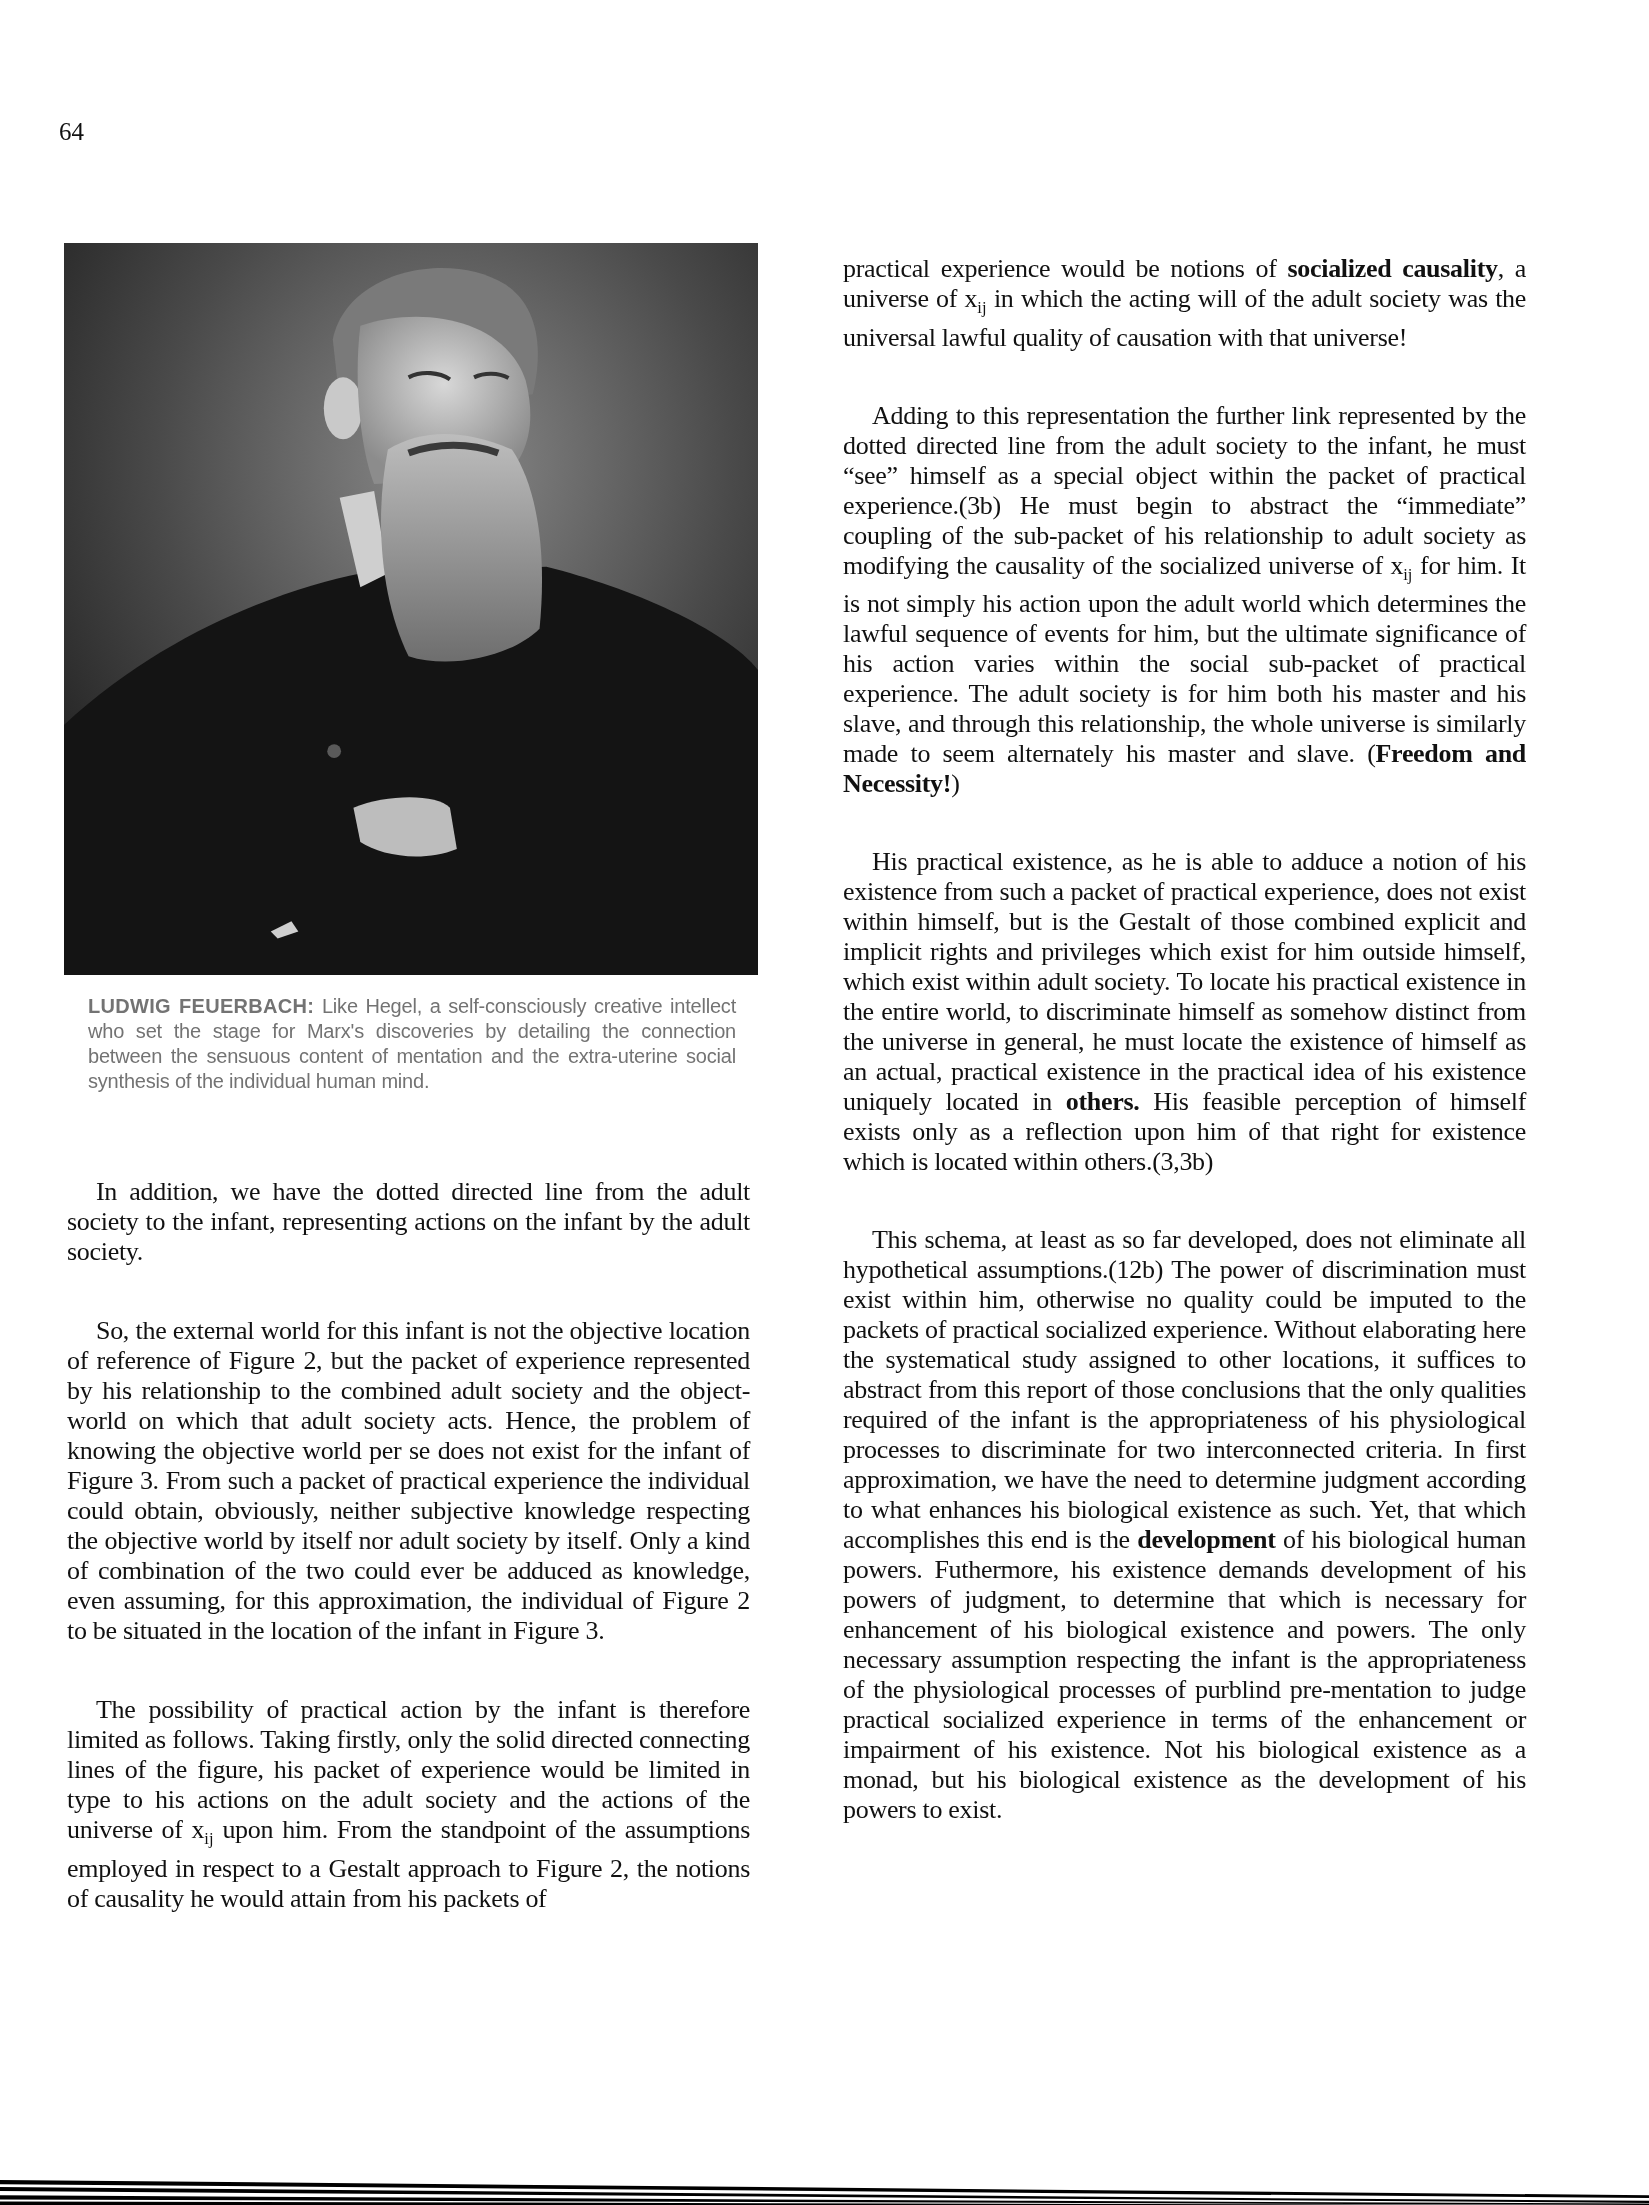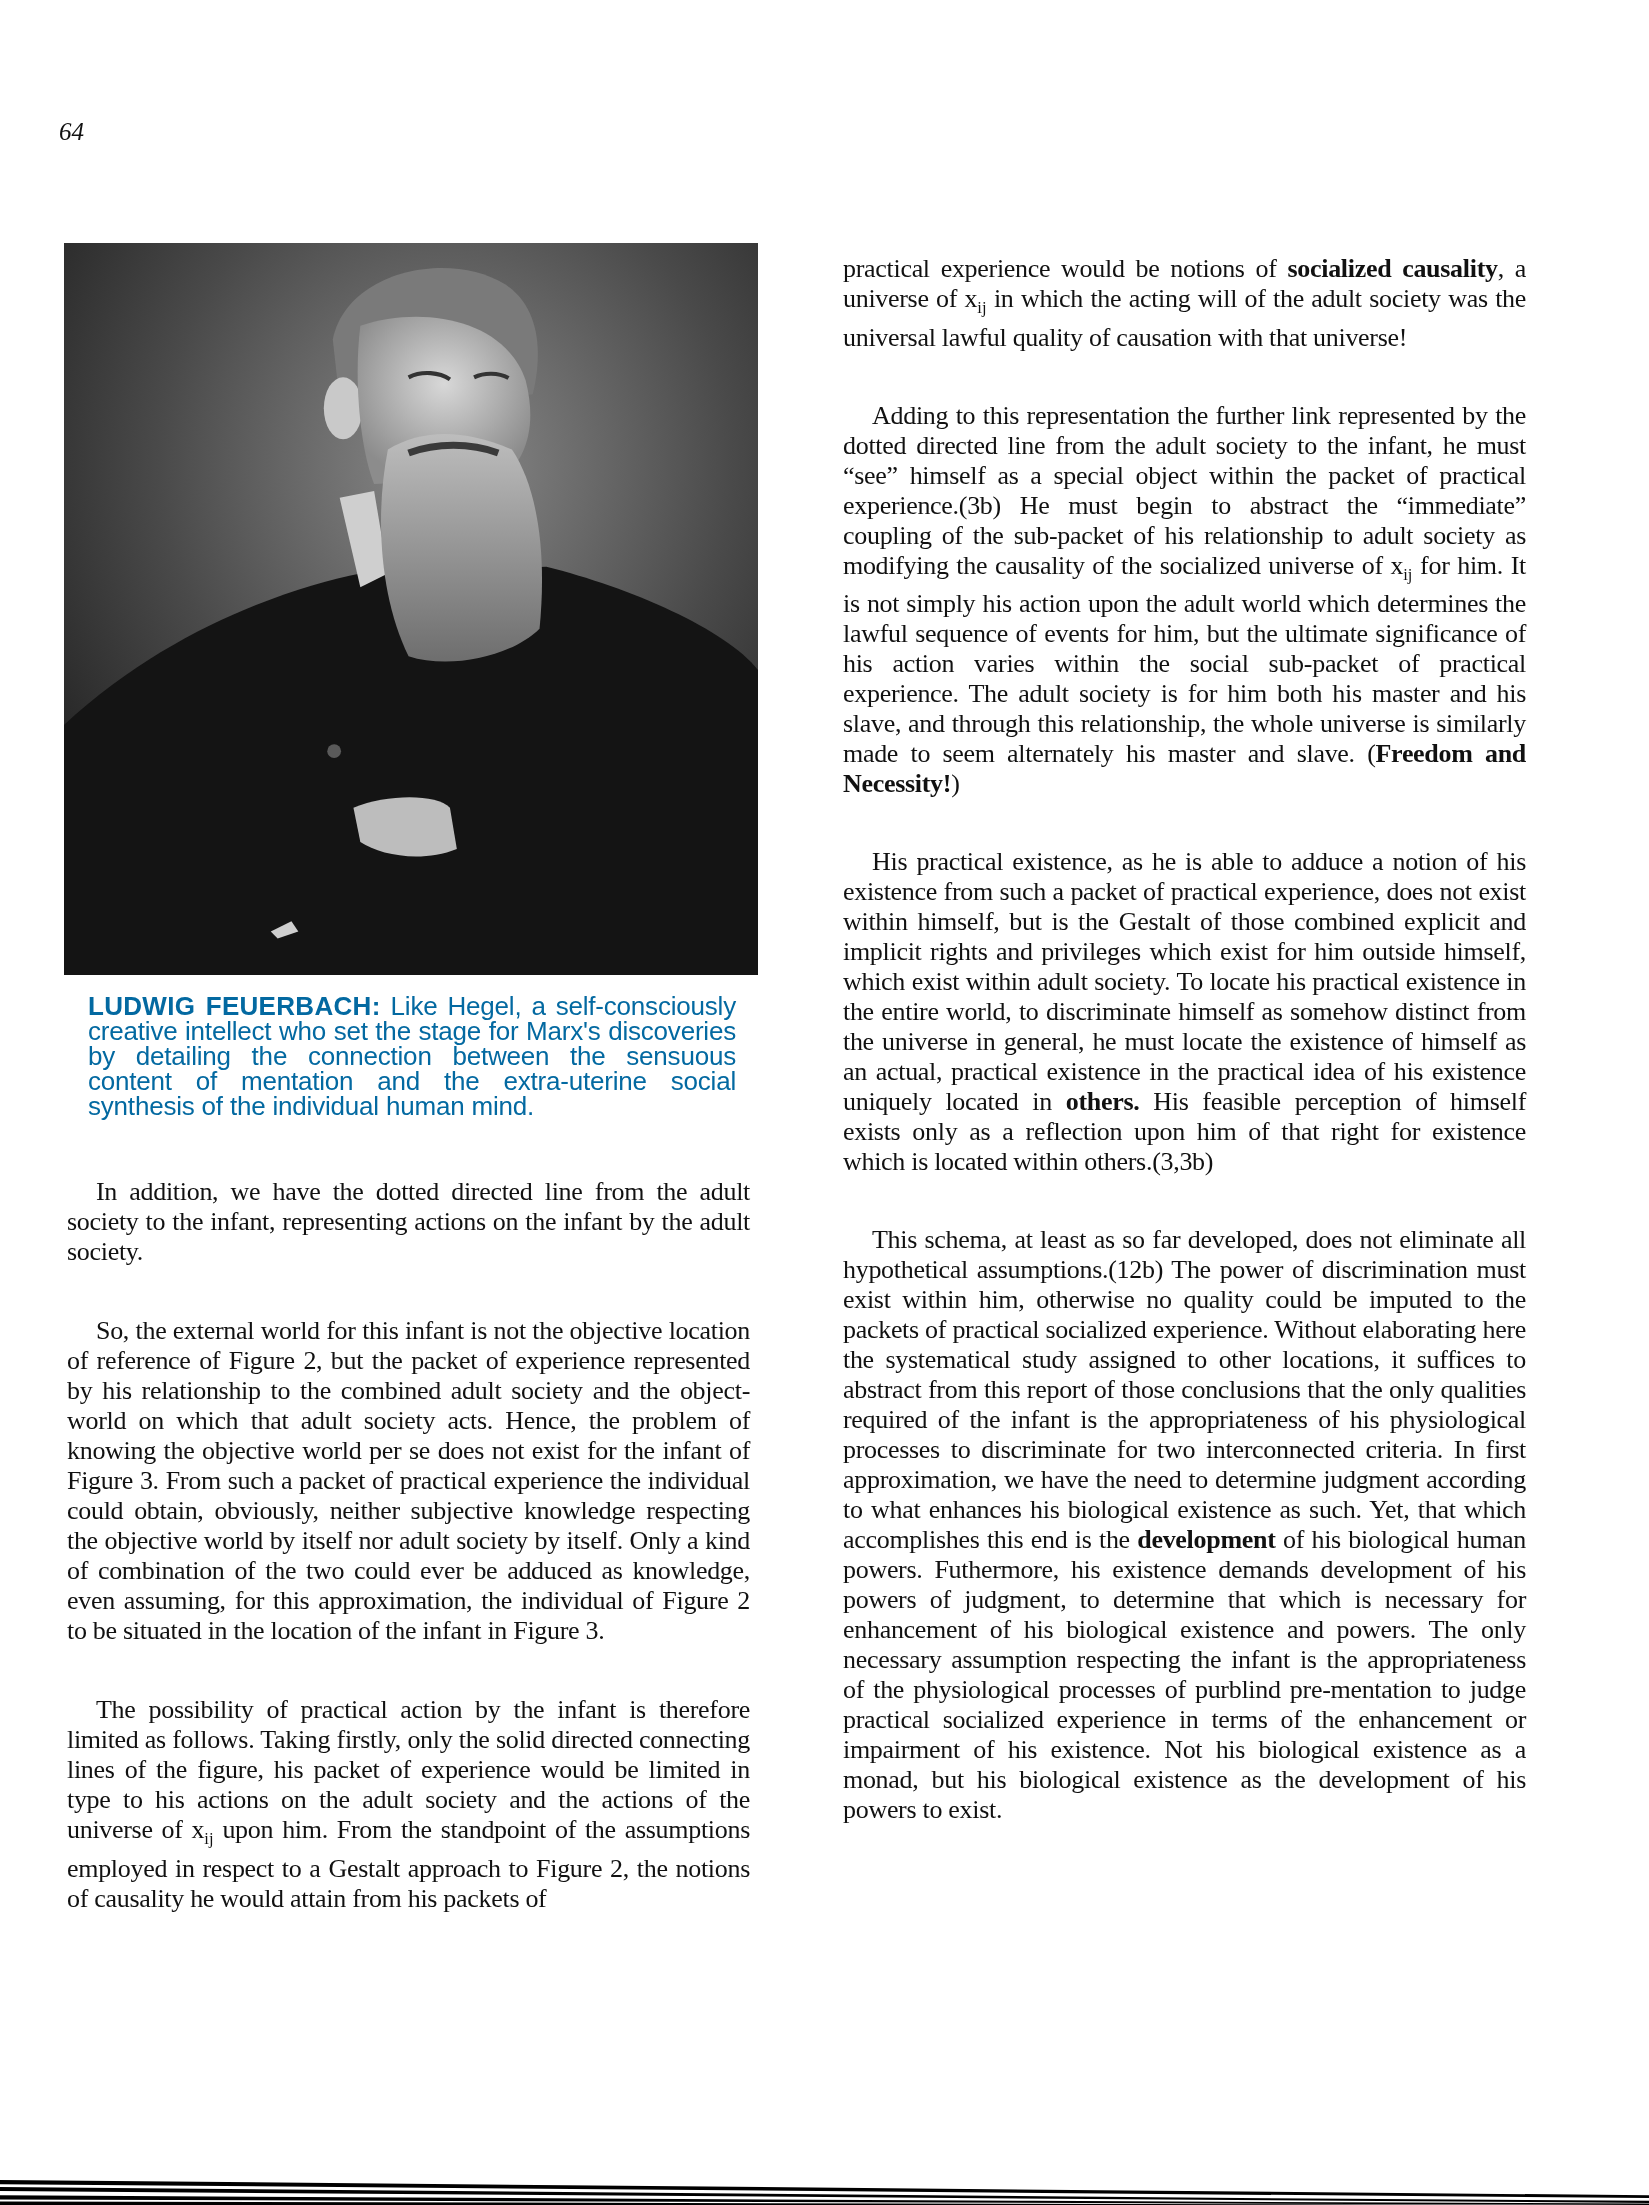--- a/index.html
+++ b/index.html
@@ -2,31 +2,31 @@
 <html style="font-size:11px"><head>
 <meta charset="utf-8">
 <style>
   html, body { margin: 0; padding: 0; background: #ffffff; }
   body {
     width: 1649px; height: 2205px; position: relative; overflow: hidden;
     font-family: "Liberation Serif", "DejaVu Serif", serif; color: #111;
   }
   .page-number {
     position: absolute; left: 59px; top: 118px;
-    font-size: 25px; line-height: 27.6px; font-style: italic;
+    font-size: 25px; line-height: 27.6px;
   }
   .photo {
     position: absolute; left: 64px; top: 243px; width: 694px; height: 732px;
     background: #1a1a1a; overflow: hidden;
   }
   .photo svg { width: 100%; height: 100%; display: block; }
   .caption {
     position: absolute; left: 88px; top: 994px; width: 648px;
     font-family: "Liberation Sans", "DejaVu Sans", sans-serif;
-    font-size: 26px; line-height: 25px; text-align: justify; color: #0369a1;
+    font-size: 20px; line-height: 25px; text-align: justify; color: #737373;
     letter-spacing: -0.2px;
   }
   .caption .lead { font-weight: bold; letter-spacing: 0.3px; }
   .col {
     position: absolute; width: 701px;
     font-size: 26px; line-height: 30px; text-align: justify;
     hyphens: manual; letter-spacing: -0.3px;
   }
   .col p { margin: 9px; text-indent: 0; }
   .col p.indent { text-indent: 29px; }

